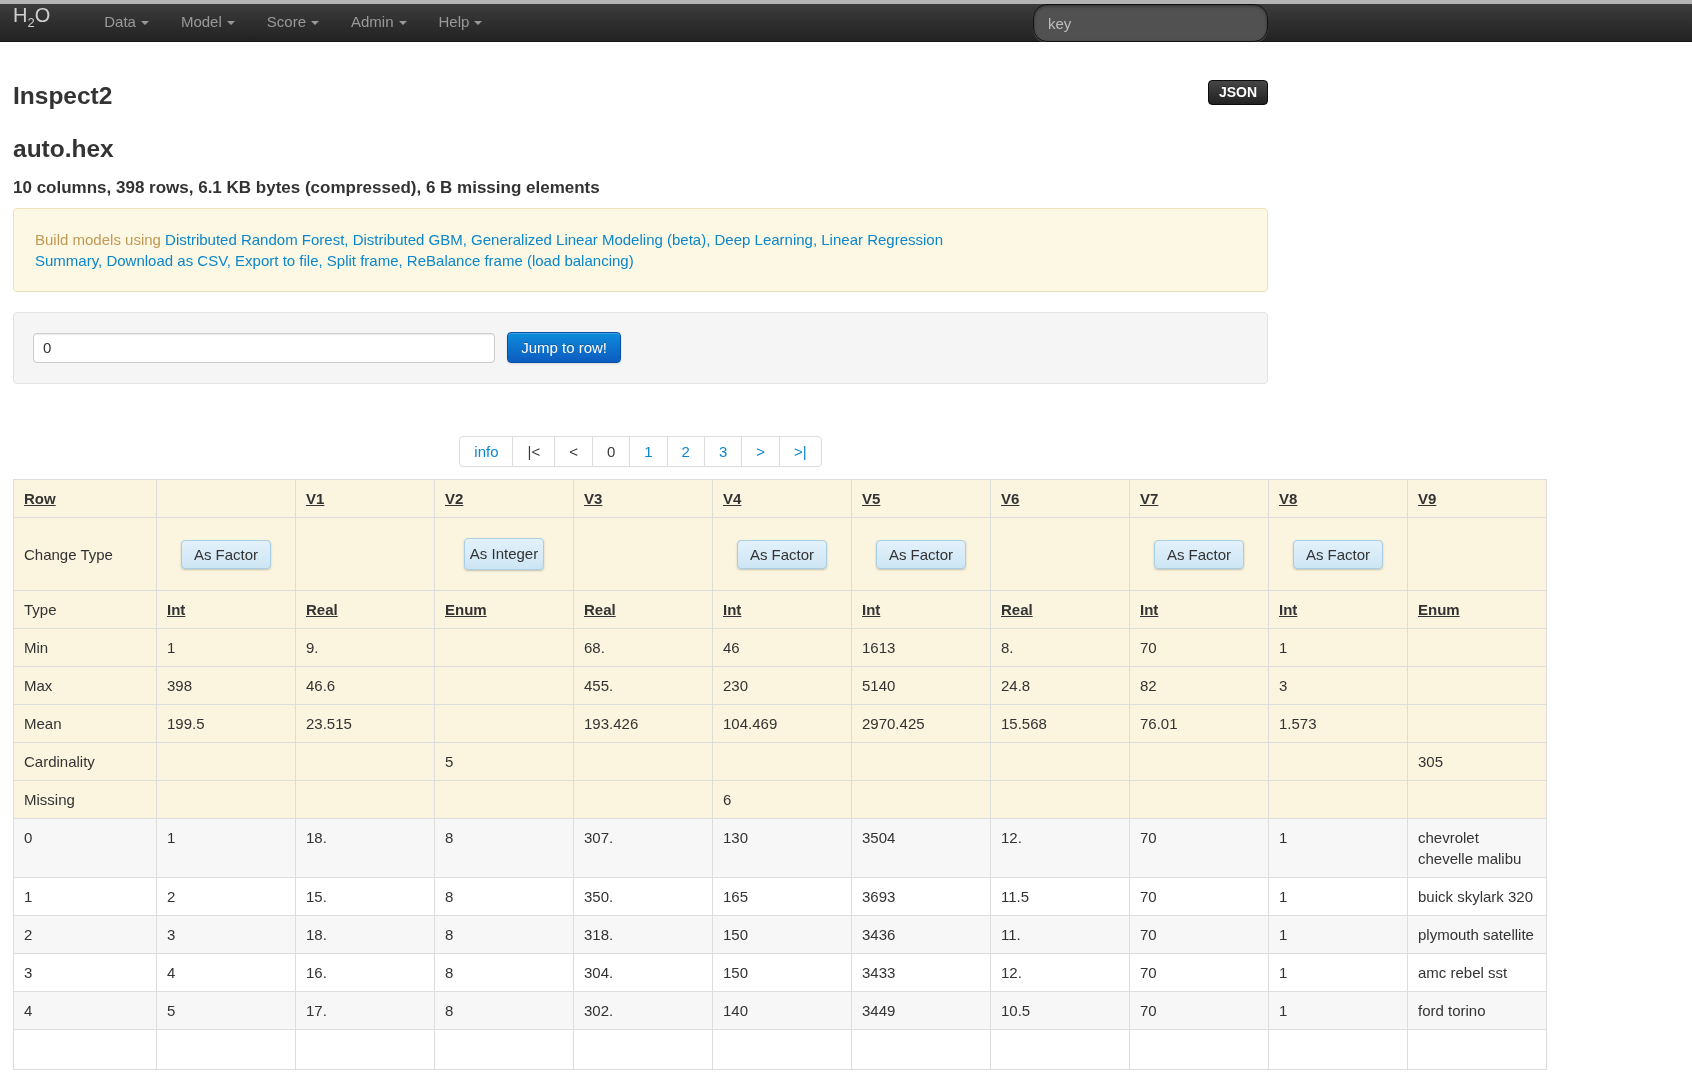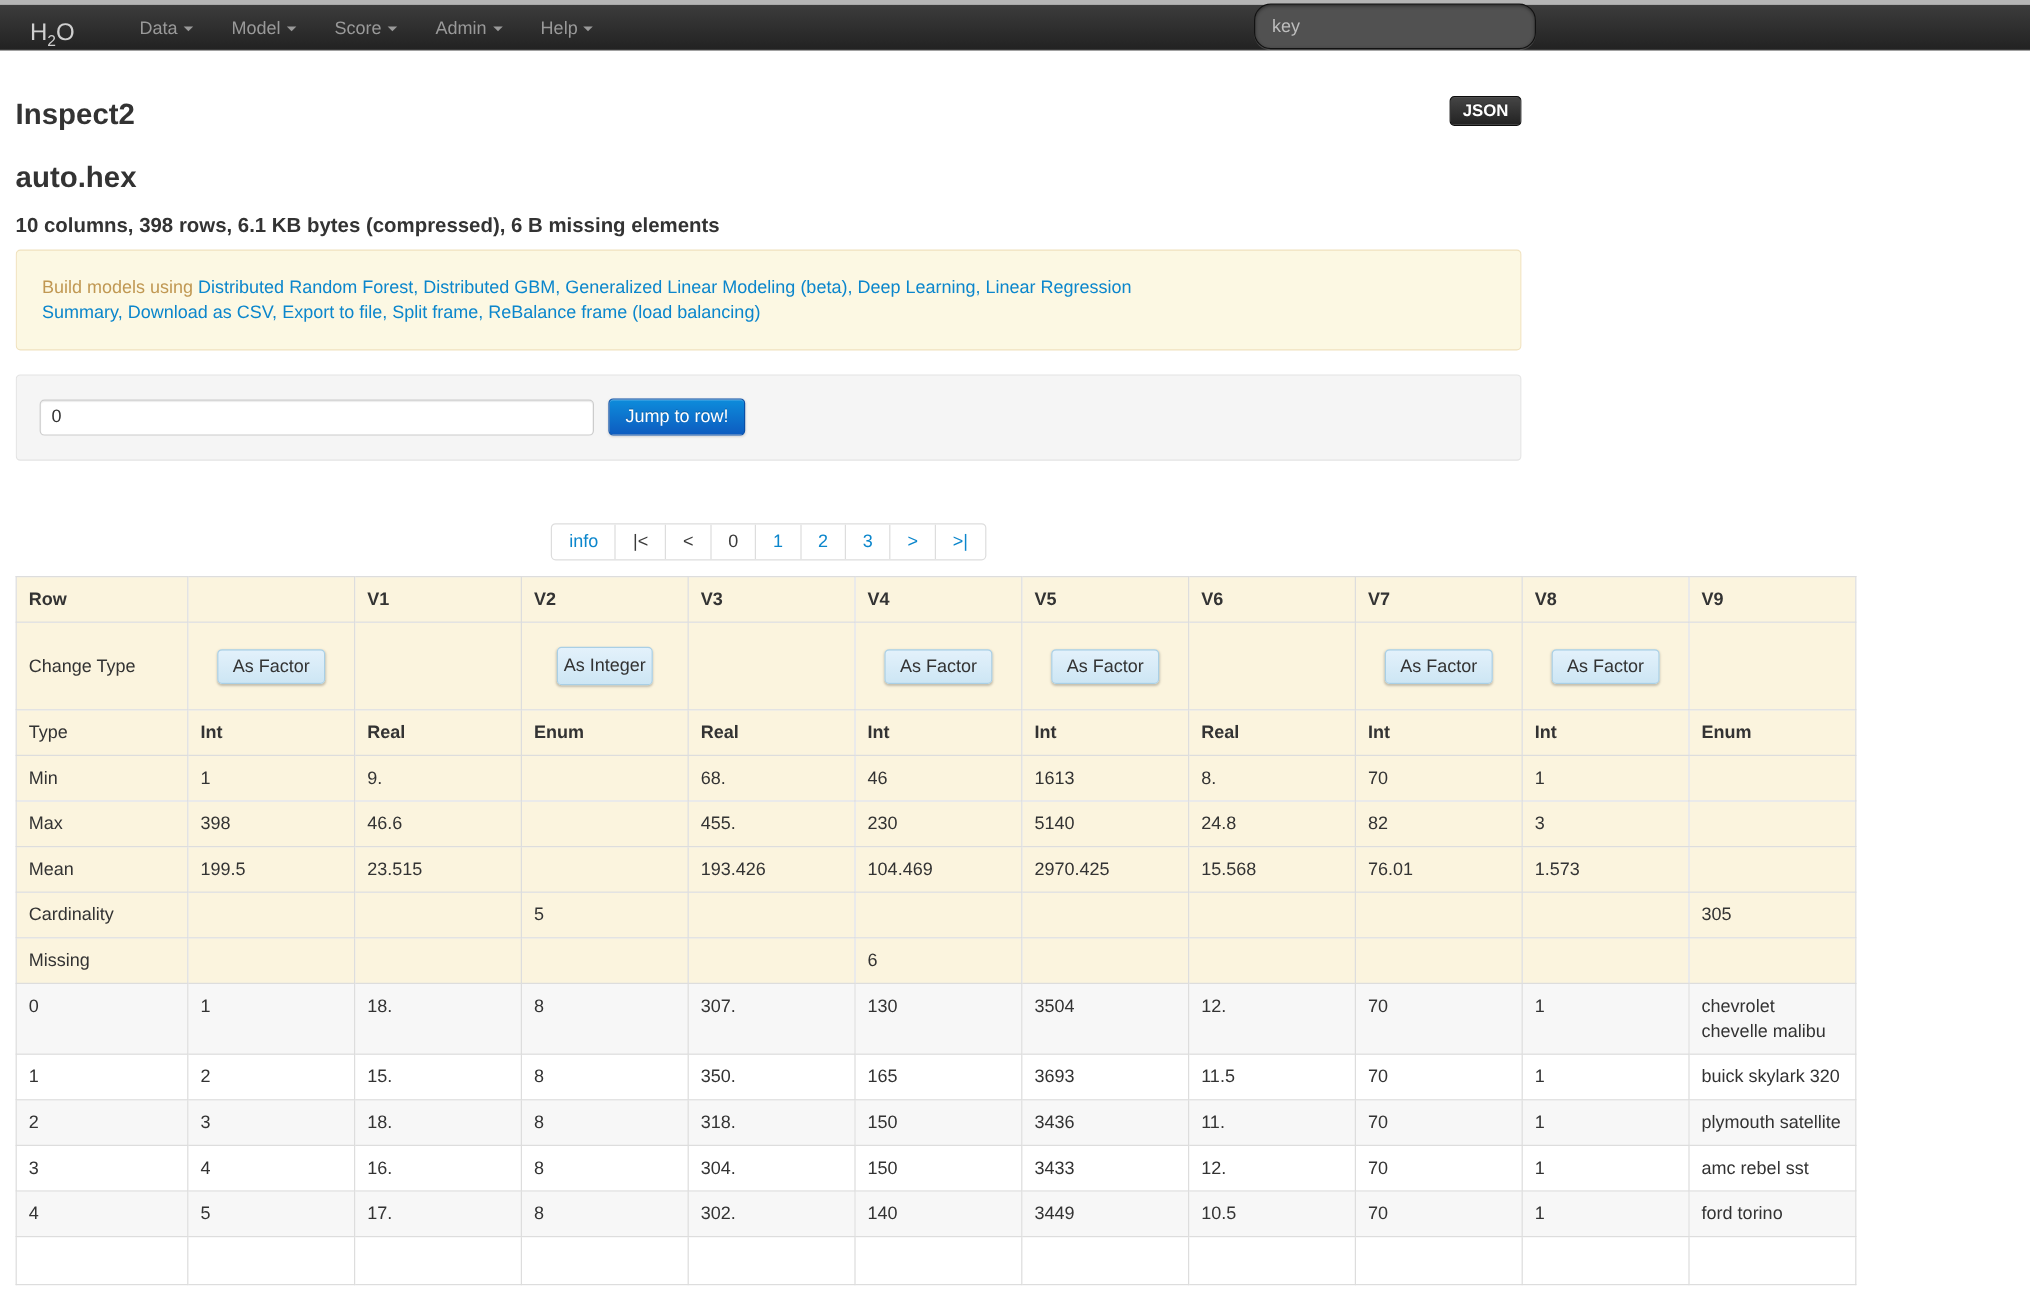--- a/index.html
+++ b/index.html
@@ -5,21 +5,21 @@
   * { box-sizing: border-box; }
   html,body { margin:0; padding:0; }
   body {
     width:1692px; height:1092px; overflow:hidden;
     font-family:"Liberation Sans", sans-serif;
     font-size:15px; color:#333; background:#fff;
   }
   
   .topstrip { height:4px; background:#b5b5b5; }
   .navbar { height:38px; background:linear-gradient(#3c3c3c,#222); border-bottom:1px solid #151515; }
-  .navbar-inner { width:1255px; margin-left:25px; height:100%; display:flex; align-items:flex-end; position:relative; }
+  .navbar-inner { width:1255px; margin-left:13px; height:100%; display:flex; align-items:flex-start; position:relative; }
   .brand { color:#cfcfcf; font-size:20px; margin-right:28px; cursor:pointer; white-space:nowrap; }
   .brand sub { font-size:13px; }
   .nav-menus { list-style:none; margin:0 0 0 10px; padding:0; display:flex; }
   .nav-item { color:#999; padding:9px 16px; cursor:pointer; white-space:nowrap; }
   .caret { display:inline-block; width:0; height:0; border-left:4px solid transparent;
            border-right:4px solid transparent; border-top:4px solid #999; margin-left:5px; vertical-align:2px; }
   .nav-search { margin-left:auto; width:235px; height:38px; background:#515151; border:1px solid #121212;
     border-radius:14px; color:#ddd; padding:2px 14px; font-size:15px; outline:none;
     box-shadow: inset 0 1px 3px rgba(0,0,0,.45), 0 1px 0 rgba(255,255,255,.15);
     font-family:"Liberation Sans", sans-serif; }
@@ -52,21 +52,21 @@
   .page-item { float:left; padding:6px 14px; border-left:1px solid #ddd; cursor:pointer; }
   .page-item:first-child { border-left:none; }
   .page-item.link { color:#0b86cc; }
   .page-item.current, .page-item.disabled { color:#3a3a3a; cursor:default; }
   
   table.grid { margin:9px 0 0 13px; border-collapse:collapse; table-layout:fixed; width:1531px; }
   .grid td, .grid th { border:1px solid #ddd; padding:8px 10px; vertical-align:top;
     text-align:left; line-height:21px; font-size:15px; font-weight:normal; overflow:hidden; }
   .grid tr.cream td, .grid tr.cream th { background:#fbf4de; }
   .grid tr.stripe td { background:#f7f7f7; }
-  .grid th.b, .grid td.b { font-weight:bold; }
+  .grid th.b, .grid td.b { font-weight:bold;text-decoration:underline; }
   .grid tr.change-row td { vertical-align:middle; text-align:center; height:73px; }
   .grid tr.change-row td.rowlabel { text-align:left; }
   .btn-type { background:linear-gradient(#e3f1fb,#cde6f4); border:1px solid #a9cfe5; border-radius:4px;
     padding:5px 12px; font-size:15px; color:#333; cursor:pointer;
     box-shadow:0 1px 2px rgba(0,0,0,.22); font-family:"Liberation Sans", sans-serif; }
   .btn-type.wide { width:80px; padding:5px 4px; white-space:normal; line-height:20px; }
   .grid tr.partial td { height:40px; }
 </style>
 </head>
 <body>

